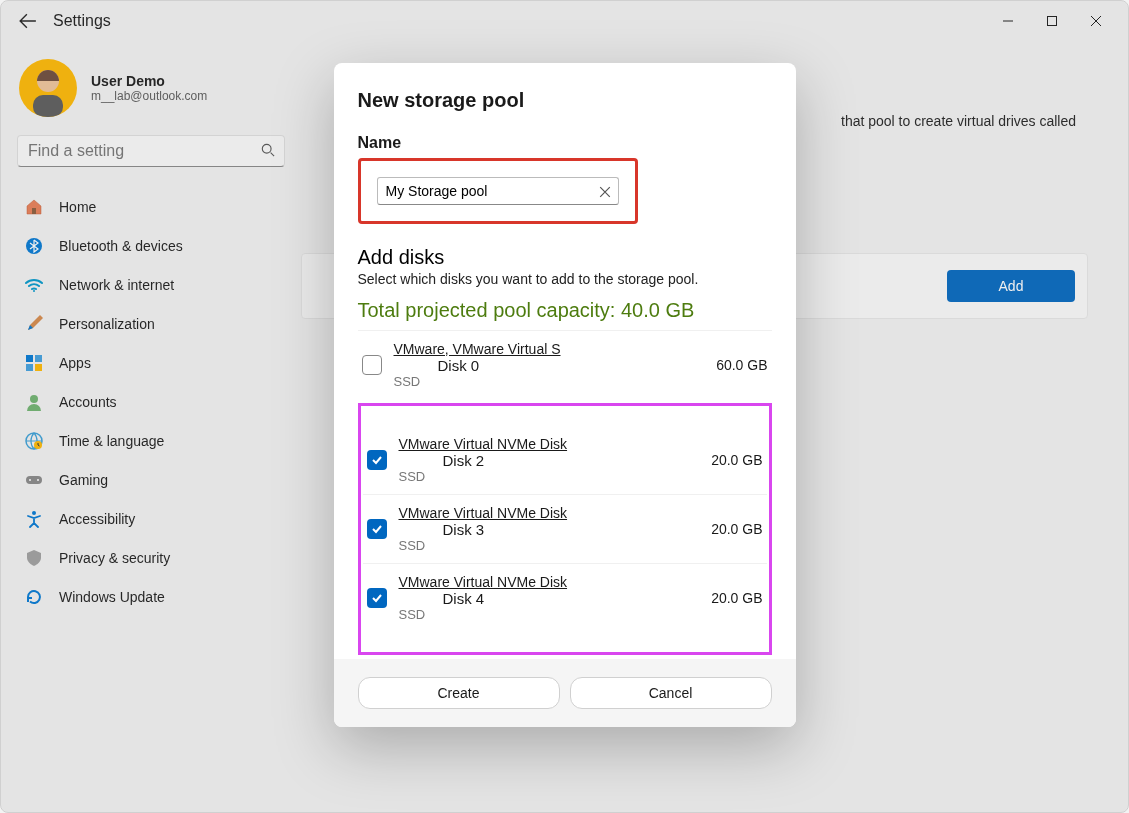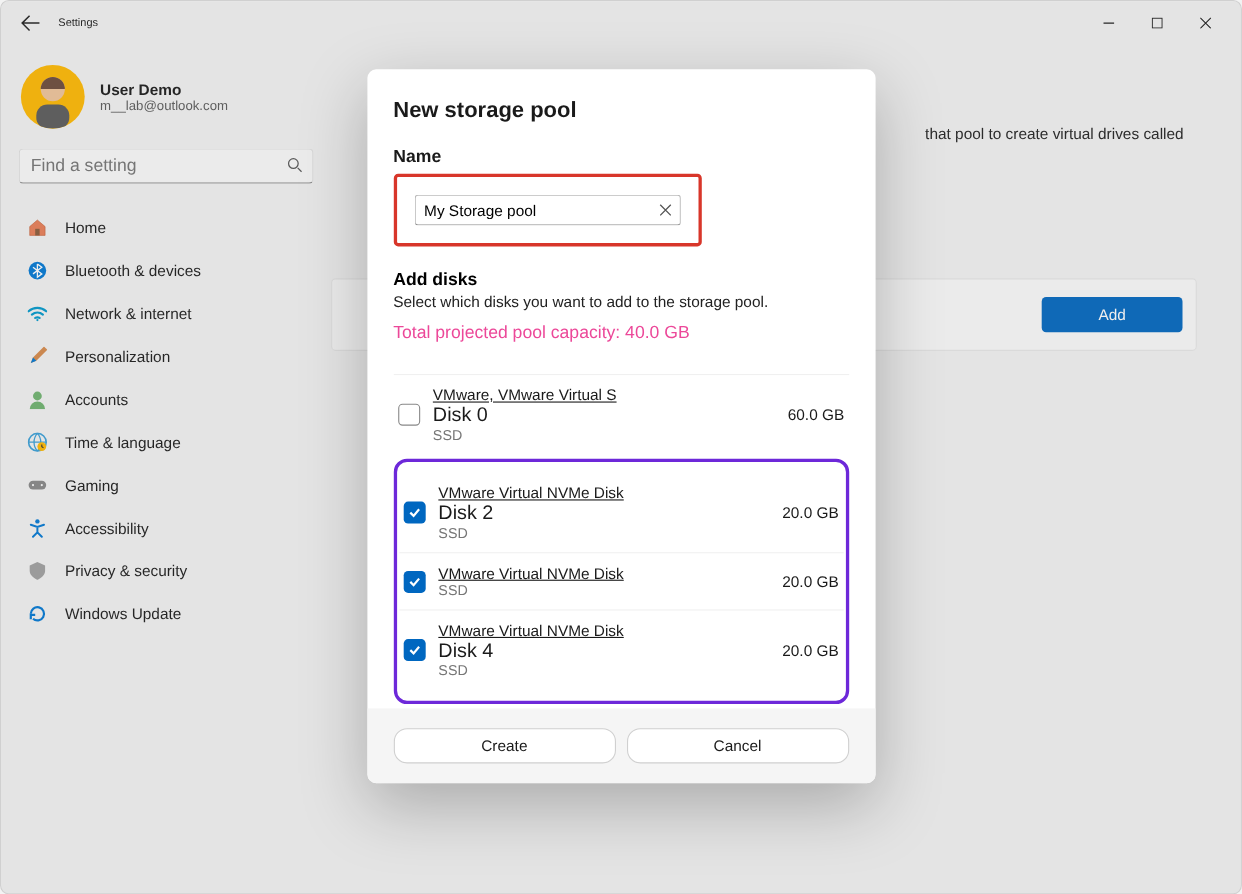--- a/index.html
+++ b/index.html
@@ -4,21 +4,21 @@
 <style>
 * { box-sizing: border-box; margin: 0; padding: 0; font-family: "Segoe UI", -apple-system, sans-serif; }
 body { width: 1129px; height: 813px; background: #f3f3f3; position: relative; overflow: hidden; border-radius: 8px; border: 1px solid #d0d0d0;}
 .overlay { position: absolute; inset: 0; background: rgba(120,120,120,0.12); pointer-events: none; }
 .window { position: absolute; inset: 0; }
 
 
 .titlebar { height: 40px; display: flex; align-items: center; justify-content: space-between; padding: 0 10px 0 18px; }
 .titlebar-left { display: flex; align-items: center; gap: 16px; }
 .back-btn { width: 18px; height: 18px; display:flex; align-items:center; justify-content:center; color:#202020;}
-.title { font-size: 10px; color: #1a1a1a; }
+.title { font-size: 16px; color: #1a1a1a; }
 .win-controls { display: flex; gap: 0; }
 .win-btn { width: 44px; height: 30px; display:flex; align-items:center; justify-content:center; color:#1a1a1a;}
 .win-btn svg{width:10px;height:10px;}
 
 
 .content { display:flex; height: calc(100% - 40px);}
 .sidebar { width: 300px; padding: 12px 0 12px 0; }
 .profile { display:flex; align-items:center; gap:14px; padding: 6px 18px 14px 18px;}
 .avatar { width:58px; height:58px; border-radius:50%; background:#ffb900; display:flex;align-items:flex-end;justify-content:center;overflow:hidden;}
 .avatar svg{width:58px;height:58px;}
@@ -43,37 +43,37 @@
 
 .dialog-backdrop { position:absolute; inset:0; display:flex; align-items:flex-start; justify-content:center; padding-top:62px;}
 .dialog { width:462px; background:#fff; border-radius:8px; box-shadow:0 20px 60px rgba(0,0,0,0.25); overflow:hidden;}
 .dialog-body { padding: 26px 24px 4px 24px;}
 .dialog-title { font-size:20px; font-weight:600; color:#1a1a1a; margin-bottom:22px;}
 .dlabel { font-size:16px; font-weight:600; color:#1a1a1a; margin-bottom:6px;}
 .name-field { border:3px solid #d8362a; border-radius:4px; padding:16px; margin-bottom:22px; width:280px;}
 .name-input-wrap { position:relative; }
 .name-input { width:100%; height:28px; border:1px solid #bbb; border-bottom:1px solid #888; border-radius:3px; padding:0 28px 0 8px; font-size:14px;}
 .clear-ic { position:absolute; right:8px; top:7px; color:#555;}
-.add-disks-title { font-size:16px; font-weight:700; margin-bottom:2px;}
+.add-disks-title { font-size:20px; font-weight:400; margin-bottom:2px;}
 .add-disks-desc { font-size:14px; color:#222; margin-bottom:12px;}
-.capacity { font-size:16px; color:#ec4899; margin-bottom:28px;}
+.capacity { font-size:20px; color:#4d7c0f; margin-bottom:8px;}
 .avail-row { display:flex; align-items:center; gap:12px; margin-bottom:6px;}
 .chk { width:20px; height:20px; border-radius:4px; background:#0067c0; display:flex;align-items:center;justify-content:center;}
 .chk.indet::after { content:""; width:8px; height:2px; background:#fff;}
 .chk.empty { background:#fff; border:1px solid #888;}
 .chk.checked svg { width:12px; height:12px; color:#fff;}
 .avail-label { font-size:16px; font-weight:600;}
 .disk-row { display:flex; align-items:center; padding:10px 4px 10px 4px; gap:12px; border-top:1px solid #f0f0f0;}
 .disk-row:first-of-type{border-top:none;}
 .disk-info { flex:1;}
 .disk-name { font-size:14px; color:#1a1a1a;text-decoration:underline;}
-.disk-id { font-size:18px; color:#1a1a1a;}
+.disk-id { font-size:15px; color:#1a1a1a;margin-left:44px;}
 .disk-type { font-size:13px; color:#777;}
 .disk-size { font-size:14px; color:#1a1a1a;}
-.hl-group { border:3px solid #6d28d9; border-radius:12px; padding:10px 2px; margin-top:4px;}
+.hl-group { border:3px solid #d946ef; border-radius:0; padding:20px 2px; margin-top:4px;}
 .dialog-footer { background:#f5f5f5; padding:18px 24px; display:flex; gap:10px;}
 .dlg-btn { flex:1; height:32px; background:#fff; border:1px solid #d0d0d0; border-radius:12px; font-size:14px; color:#1a1a1a;}
 </style>
 </head>
 <body>
 
 <div class="window">
   <div class="titlebar">
     <div class="titlebar-left">
       <div class="back-btn">
@@ -157,20 +157,31 @@
               <svg viewBox="0 0 18 18">
                 <path d="M3 15l2-5L15 0l3 3L8 13z" fill="#d68a4a"></path>
                 <path d="M3 15l2-5 3 3z" fill="#0078d4"></path>
               </svg>
             </span>
             <span>Personalization</span>
           </div>
         <div class="nav-item">
             <span class="nav-ic">
               <svg viewBox="0 0 18 18">
+                <rect x="1" y="1" width="7" height="7" fill="#0078d4"></rect>
+                <rect x="10" y="1" width="7" height="7" fill="#40a0e0"></rect>
+                <rect x="1" y="10" width="7" height="7" fill="#40a0e0"></rect>
+                <rect x="10" y="10" width="7" height="7" fill="#ffb900"></rect>
+              </svg>
+            </span>
+            <span>Apps</span>
+          </div>
+        <div class="nav-item">
+            <span class="nav-ic">
+              <svg viewBox="0 0 18 18">
                 <circle cx="9" cy="6" r="4" fill="#6fb36f"></circle>
                 <path d="M2 18a7 7 0 0 1 14 0z" fill="#6fb36f"></path>
               </svg>
             </span>
             <span>Accounts</span>
           </div>
         <div class="nav-item">
             <span class="nav-ic">
               <svg viewBox="0 0 18 18">
                 <circle cx="9" cy="9" r="8" fill="none" stroke="#3aa0d8" stroke-width="1.5"></circle>
@@ -276,20 +287,21 @@
           <div class="disk-size">20.0 GB</div>
         </div>
         <div class="disk-row">
           <div class="chk checked">
               <svg viewBox="0 0 12 12">
                 <path d="M2 6l3 3 5-6" stroke="currentColor" stroke-width="2" fill="none"></path>
               </svg>
             </div>
           <div class="disk-info">
             <div class="disk-name">VMware Virtual NVMe Disk</div>
+            <div class="disk-id">Disk 3</div>
             <div class="disk-type">SSD</div>
           </div>
           <div class="disk-size">20.0 GB</div>
         </div>
         <div class="disk-row">
           <div class="chk checked">
               <svg viewBox="0 0 12 12">
                 <path d="M2 6l3 3 5-6" stroke="currentColor" stroke-width="2" fill="none"></path>
               </svg>
             </div>

